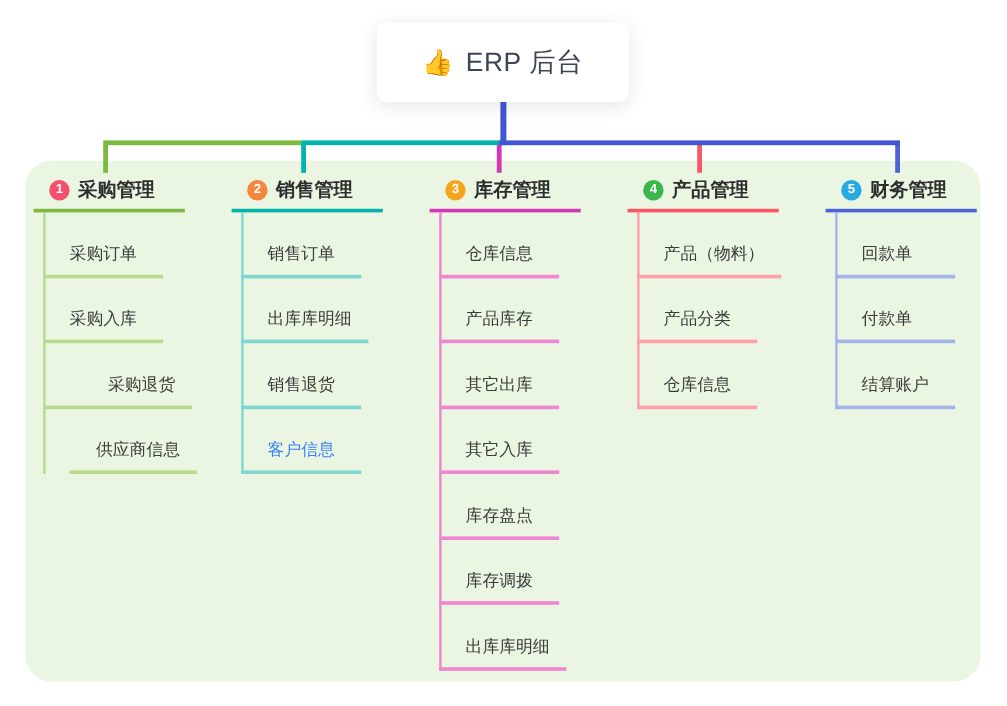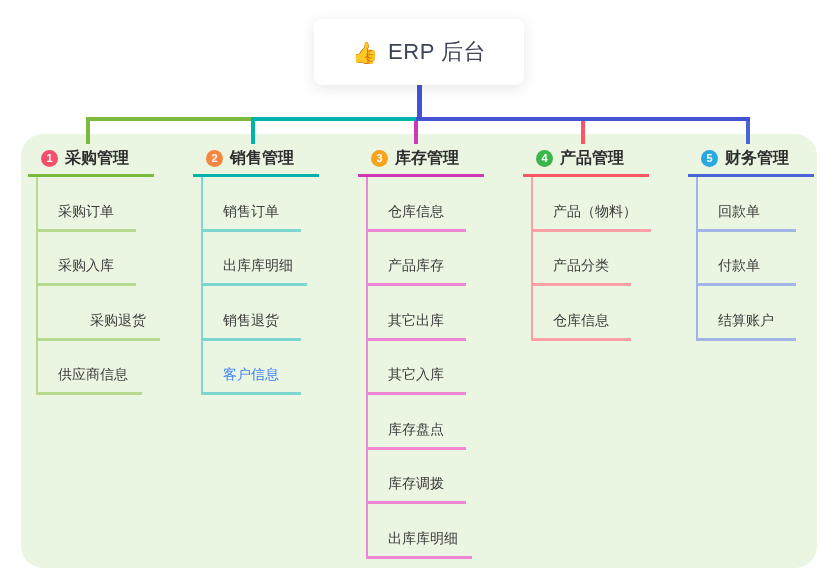--- a/index.html
+++ b/index.html
@@ -55,21 +55,21 @@
           <div class="vline" style="background: rgb(183, 218, 143);"></div>
           <div class="child" style="border-bottom-color: rgb(183, 218, 143);">
             <span class="child-label" style="color: rgb(59, 59, 59);">采购订单</span>
           </div>
           <div class="child" style="border-bottom-color: rgb(183, 218, 143);">
             <span class="child-label" style="color: rgb(59, 59, 59);">采购入库</span>
           </div>
           <div class="child" style="border-bottom-color: rgb(183, 218, 143);">
             <span class="child-label" style="color: rgb(59, 59, 59); margin-left: 32px;">采购退货</span>
           </div>
-          <div class="child" style="border-bottom-color: rgb(183, 218, 143);">
+          <div class="child" style="border-bottom-color: rgb(183, 218, 143); margin-left: 22px;">
             <span class="child-label" style="color: rgb(59, 59, 59);">供应商信息</span>
           </div>
         </div>
       </div>
       <div class="branch" style="left: 193px;">
         <div class="branch-header" style="border-bottom-color: rgb(0, 179, 171);">
           <span class="badge" style="background: rgb(246, 134, 62);">2</span>
           <span class="branch-label" style="color: rgb(45, 45, 45);">销售管理</span>
         </div>
         <div class="children">

